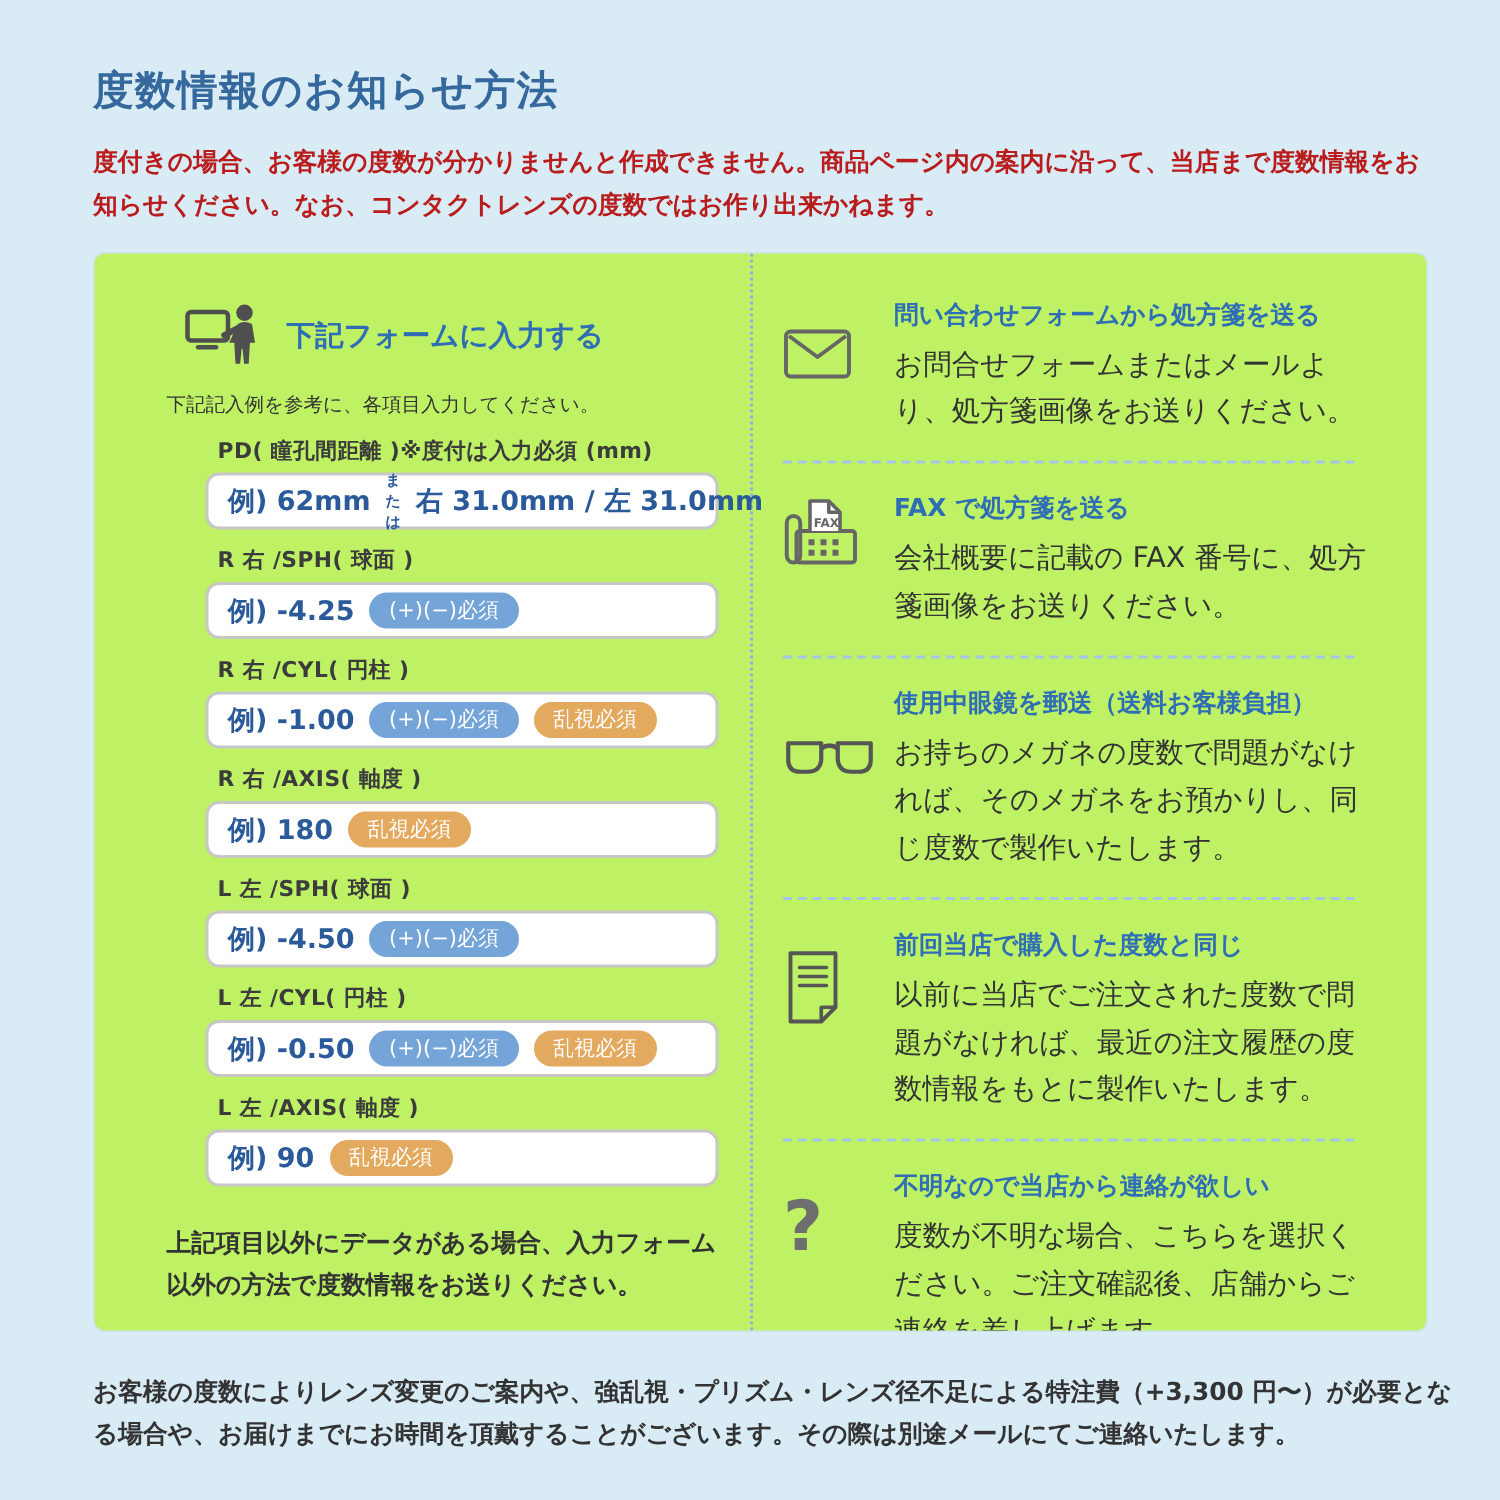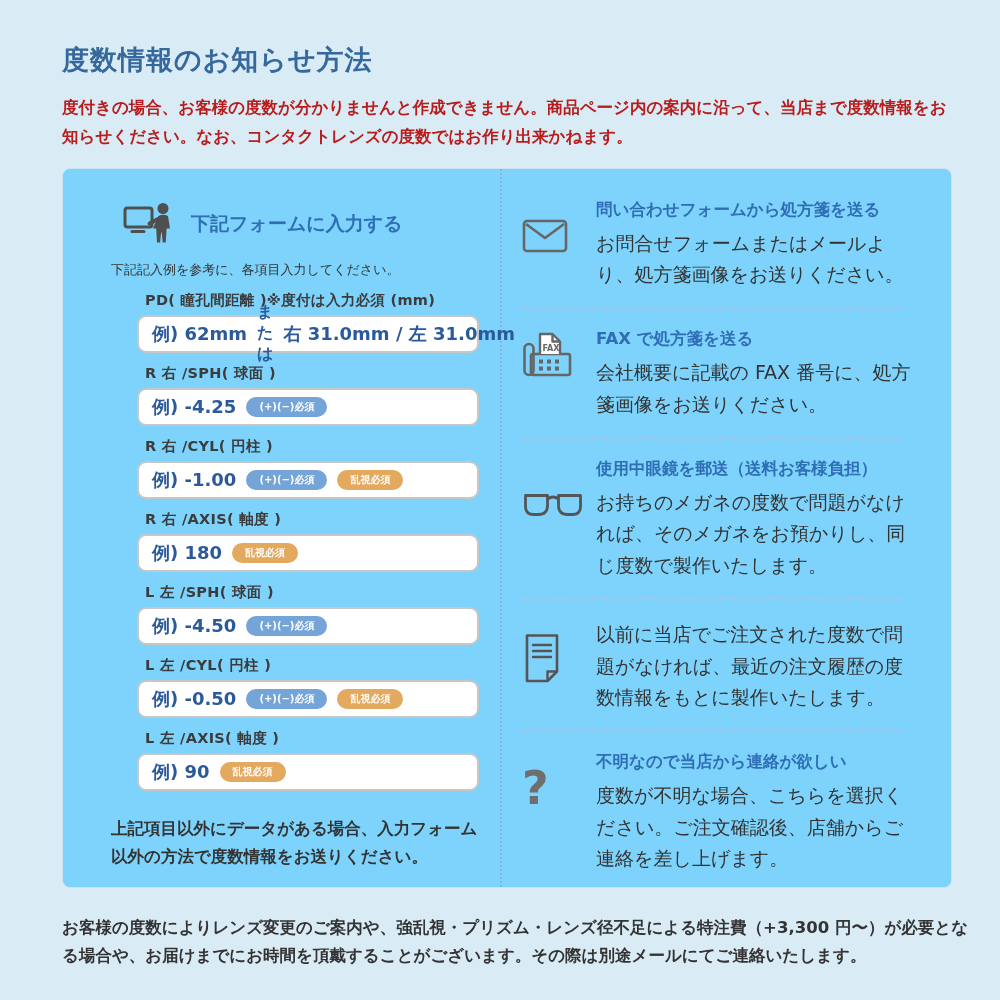--- a/index.html
+++ b/index.html
@@ -14,21 +14,21 @@
   .page-title {
     font-size:27px; font-weight:bold; color:#35689c;
     letter-spacing:1px; margin-bottom:16px;
   }
   .intro {
     font-size:16.5px; font-weight:600; color:#b91c1c;
     line-height:1.75; width:890px; margin-bottom:16px;
   }
 
   .panel {
-    background:#7dd3fc; border:1px solid #cde3f0; border-radius:8px;
+    background:#bef264; border:1px solid #cde3f0; border-radius:8px;
     display:flex; height:720px; overflow:hidden;
   }
   .col-left {
     width:439px; flex:none;
     padding:30px 24px 0 26px;
     border-right:2px dotted #8fb4dc;
   }
   .col-right { flex:1; padding:30px 34px 0 20px; }
 
   
@@ -40,23 +40,23 @@
   .flabel {
     font-size:14.5px; font-weight:bold; color:#3c3c3c;
     margin:11px 0 5px 8px; letter-spacing:.3px;
   }
   .fbox {
     border:2px solid #c7c7c7; border-radius:9px; background:#fff;
     height:38px; padding:0 13px;
     display:flex; align-items:center; gap:10px;
   }
   .fval { color:#2b5a9b; font-weight:bold; font-size:18px; white-space:nowrap; }
-  .fmid { color:#2b5a9b; font-weight:bold; font-size:16px; }
+  .fmid { color:#2b5a9b; font-weight:bold; font-size:10px; }
   .pill {
-    color:#fff; font-size:10px; font-weight:bold;
+    color:#fff; font-size:14px; font-weight:normal;
     border-radius:999px; padding:5px 13px; line-height:1; white-space:nowrap;
   }
   .pill-blue { background:#74a4d8; }
   .pill-orange { background:#e2a95f; }
 
   .form-note {
     font-size:16.5px; font-weight:600; color:#333;
     line-height:1.7; margin:24px 0 0 22px; width:370px;
   }
 
@@ -230,20 +230,21 @@
 
       <div class="method">
         <div class="m-iconbox pt-14">
           <svg width="40" height="50" viewBox="0 0 40 50">
             <path d="M5 2.5 h30 v36 l-9.5 9.5 H5 z" fill="none" stroke="#555" stroke-width="2.6" stroke-linejoin="round"></path>
             <path d="M35 38.5 h-9.5 v9.5" fill="none" stroke="#555" stroke-width="2.4" stroke-linejoin="round"></path>
             <path d="M11 12 h18 M11 18 h18 M11 24 h18" stroke="#555" stroke-width="2.4" stroke-linecap="round"></path>
           </svg>
         </div>
         <div class="m-text">
+          <div class="m-title">前回当店で購入した度数と同じ</div>
           <div class="m-body">以前に当店でご注文された度数で問題がなければ、最近の注文履歴の度数情報をもとに製作いたします。</div>
         </div>
       </div>
 
       <div class="m-divider"></div>
 
       <div class="method">
         <div class="m-iconbox pt-14">
           <span class="q-glyph">?</span>
         </div>

